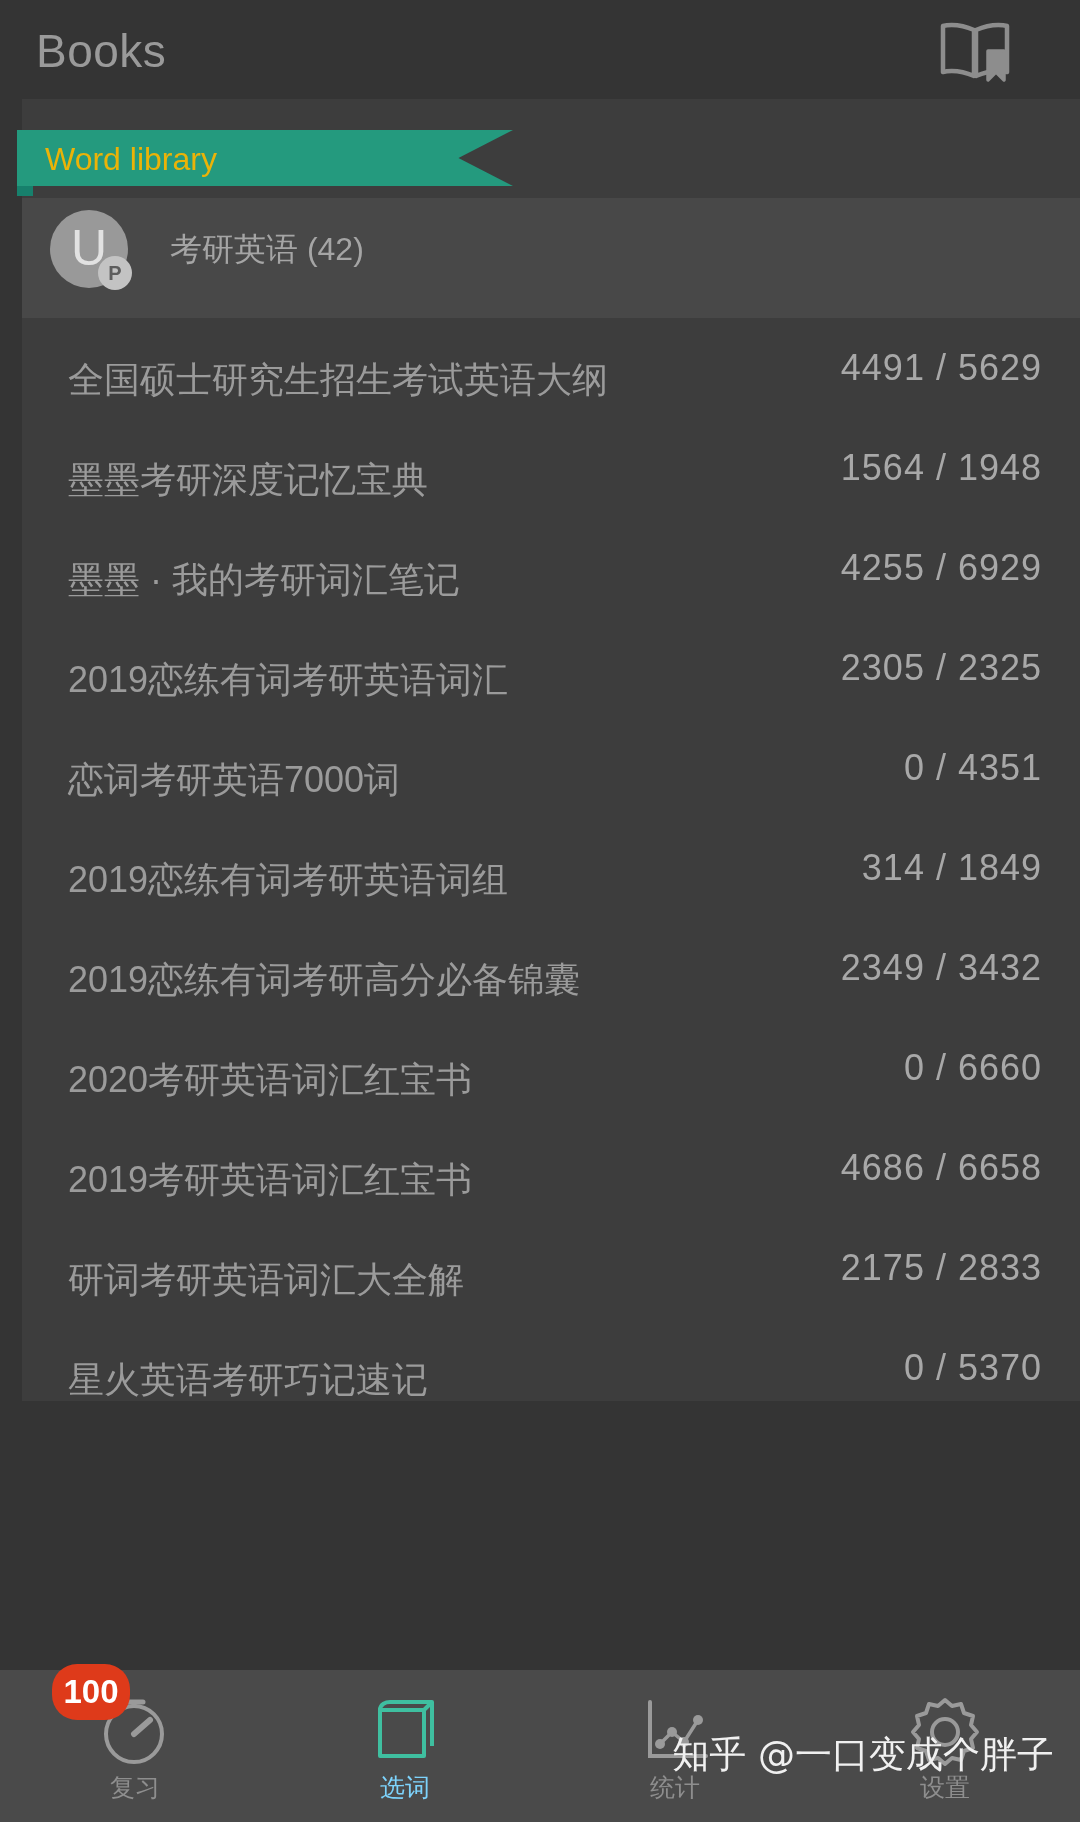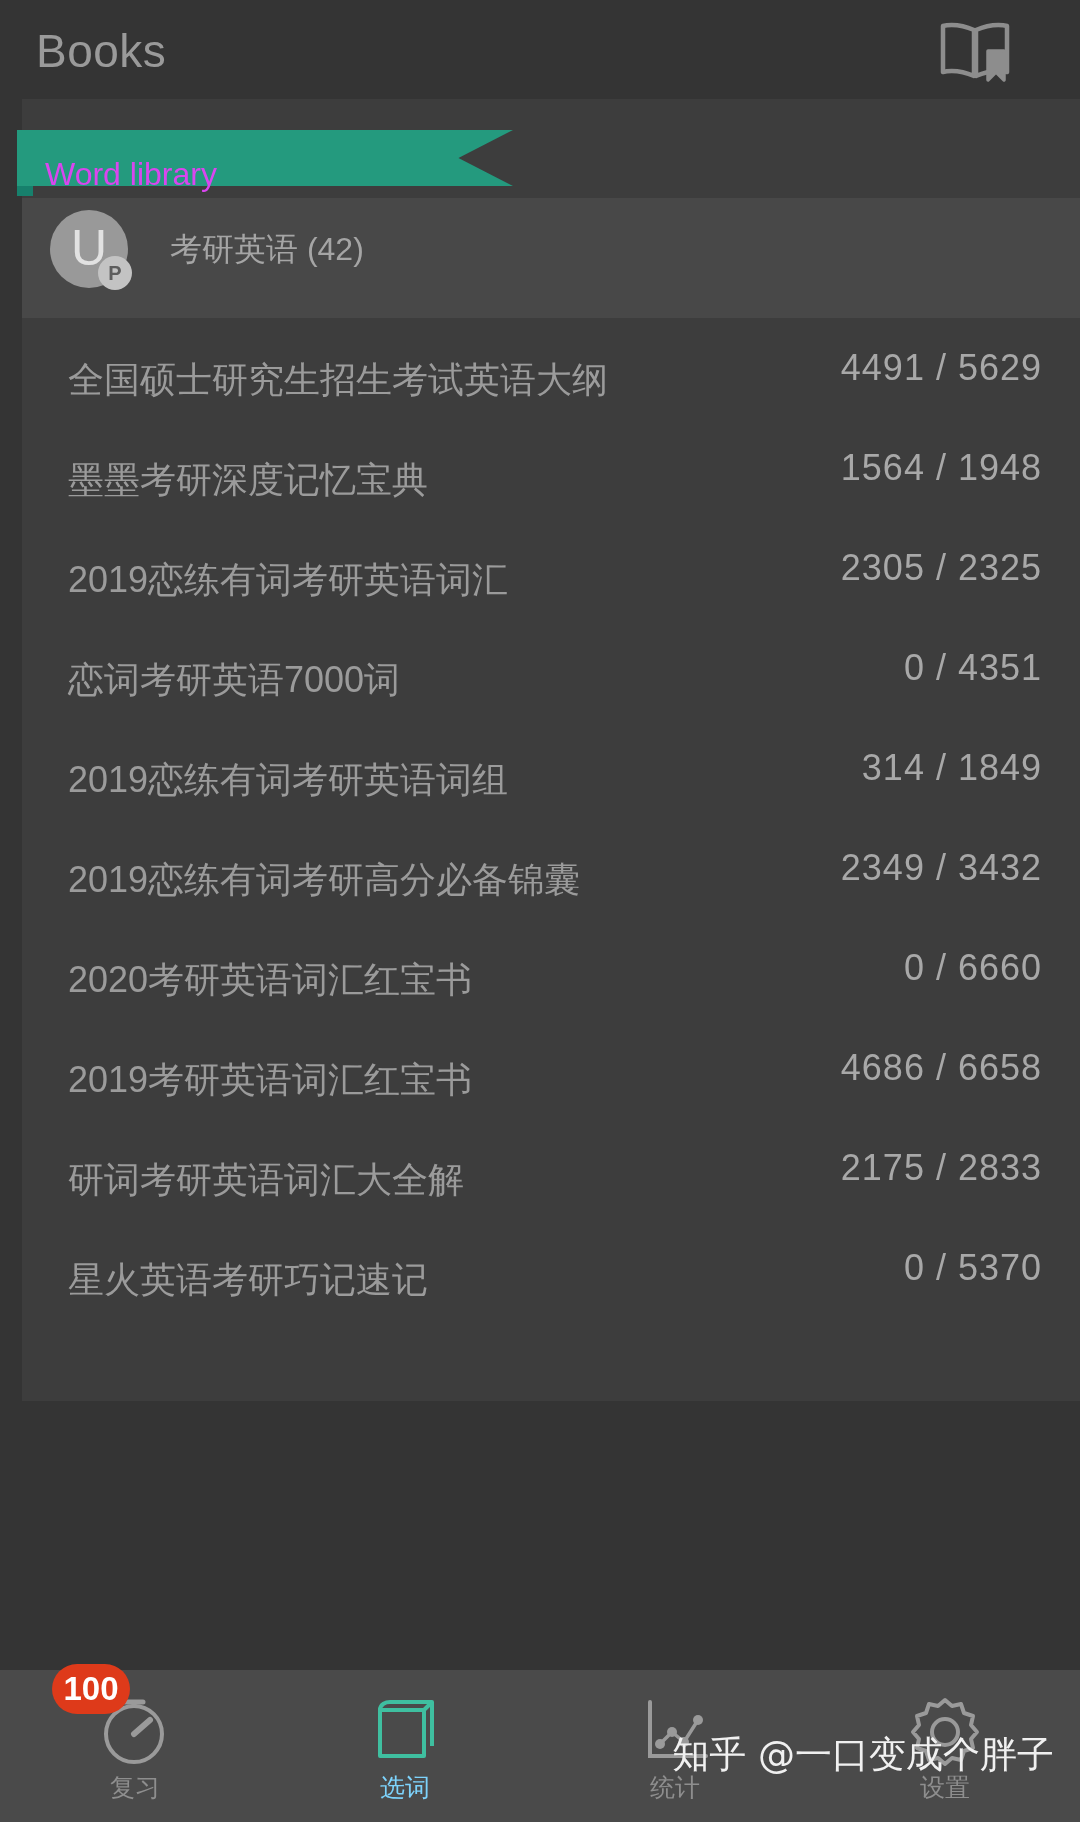--- a/index.html
+++ b/index.html
@@ -37,22 +37,22 @@
   .ribbon-tail {
     position:absolute; left:0; top:10px; width:16px; height:56px;
     background:#17806c;
   }
   .ribbon {
     position:absolute; left:0; top:0; width:496px; height:56px;
     background:#249a7e;
     clip-path: polygon(0 0, 100% 0, 89% 50%, 100% 100%, 0 100%);
   }
   .ribbon-label {
-    position:absolute; left:28px; top:26px;
-    font-size:32px; color:#d946ef; font-weight:400;
+    position:absolute; left:28px; top:11px;
+    font-size:32px; color:#eab308; font-weight:400;
   }
 
   
   .group-header {
     position:absolute; left:22px; top:198px; width:1058px; height:120px;
     background:#484848;
     display:flex; align-items:center;
   }
   .avatar {
     position:absolute; left:28px; top:12px;
@@ -104,21 +104,21 @@
     display:flex; flex-direction:column; align-items:center; justify-content:center;
     padding-top:6px;
   }
   .nav-icon { position:relative; width:74px; height:74px; }
   .nav-label {
     margin-top:3px; font-size:25px; color:#8e8e8e;
   }
   .nav-item.active .nav-label { color:#7dd3fc; }
   .nav-badge {
     position:absolute; left:52px; top:-6px;
-    min-width:78px; height:50px; border-radius:25px;
+    min-width:78px; height:56px; border-radius:25px;
     background:#de3a1a;
     display:flex; align-items:center; justify-content:center;
     padding:0 10px; z-index:5;
   }
   .nav-badge span { color:#ffffff; font-size:33px; font-weight:700; }
 
   
   .watermark {
     position:absolute; right:26px; bottom:42px;
     font-size:37px; color:#f0f0f0; white-space:nowrap;
@@ -162,20 +162,24 @@
   <div class="book-list">
       <div class="book-row">
         <div class="book-name">全国硕士研究生招生考试英语大纲</div>
         <div class="book-count">4491 / 5629</div>
       </div>
       <div class="book-row">
         <div class="book-name">墨墨考研深度记忆宝典</div>
         <div class="book-count">1564 / 1948</div>
       </div>
       <div class="book-row">
+        <div class="book-name">墨墨 · 我的考研词汇笔记</div>
+        <div class="book-count">4255 / 6929</div>
+      </div>
+      <div class="book-row">
         <div class="book-name">2019恋练有词考研英语词汇</div>
         <div class="book-count">2305 / 2325</div>
       </div>
       <div class="book-row">
         <div class="book-name">恋词考研英语7000词</div>
         <div class="book-count">0 / 4351</div>
       </div>
       <div class="book-row">
         <div class="book-name">2019恋练有词考研英语词组</div>
         <div class="book-count">314 / 1849</div>

